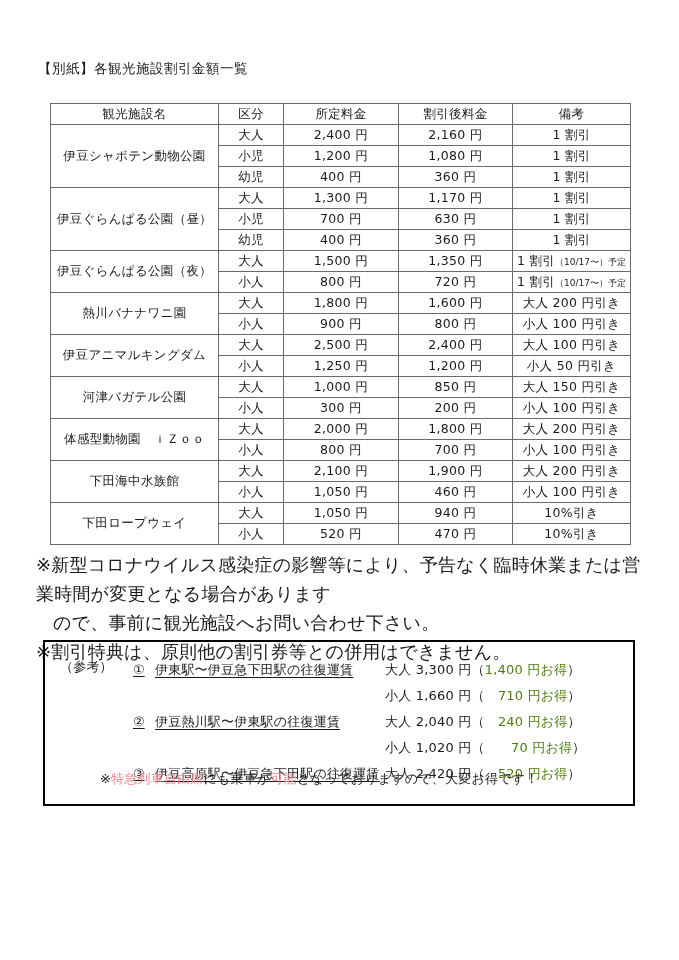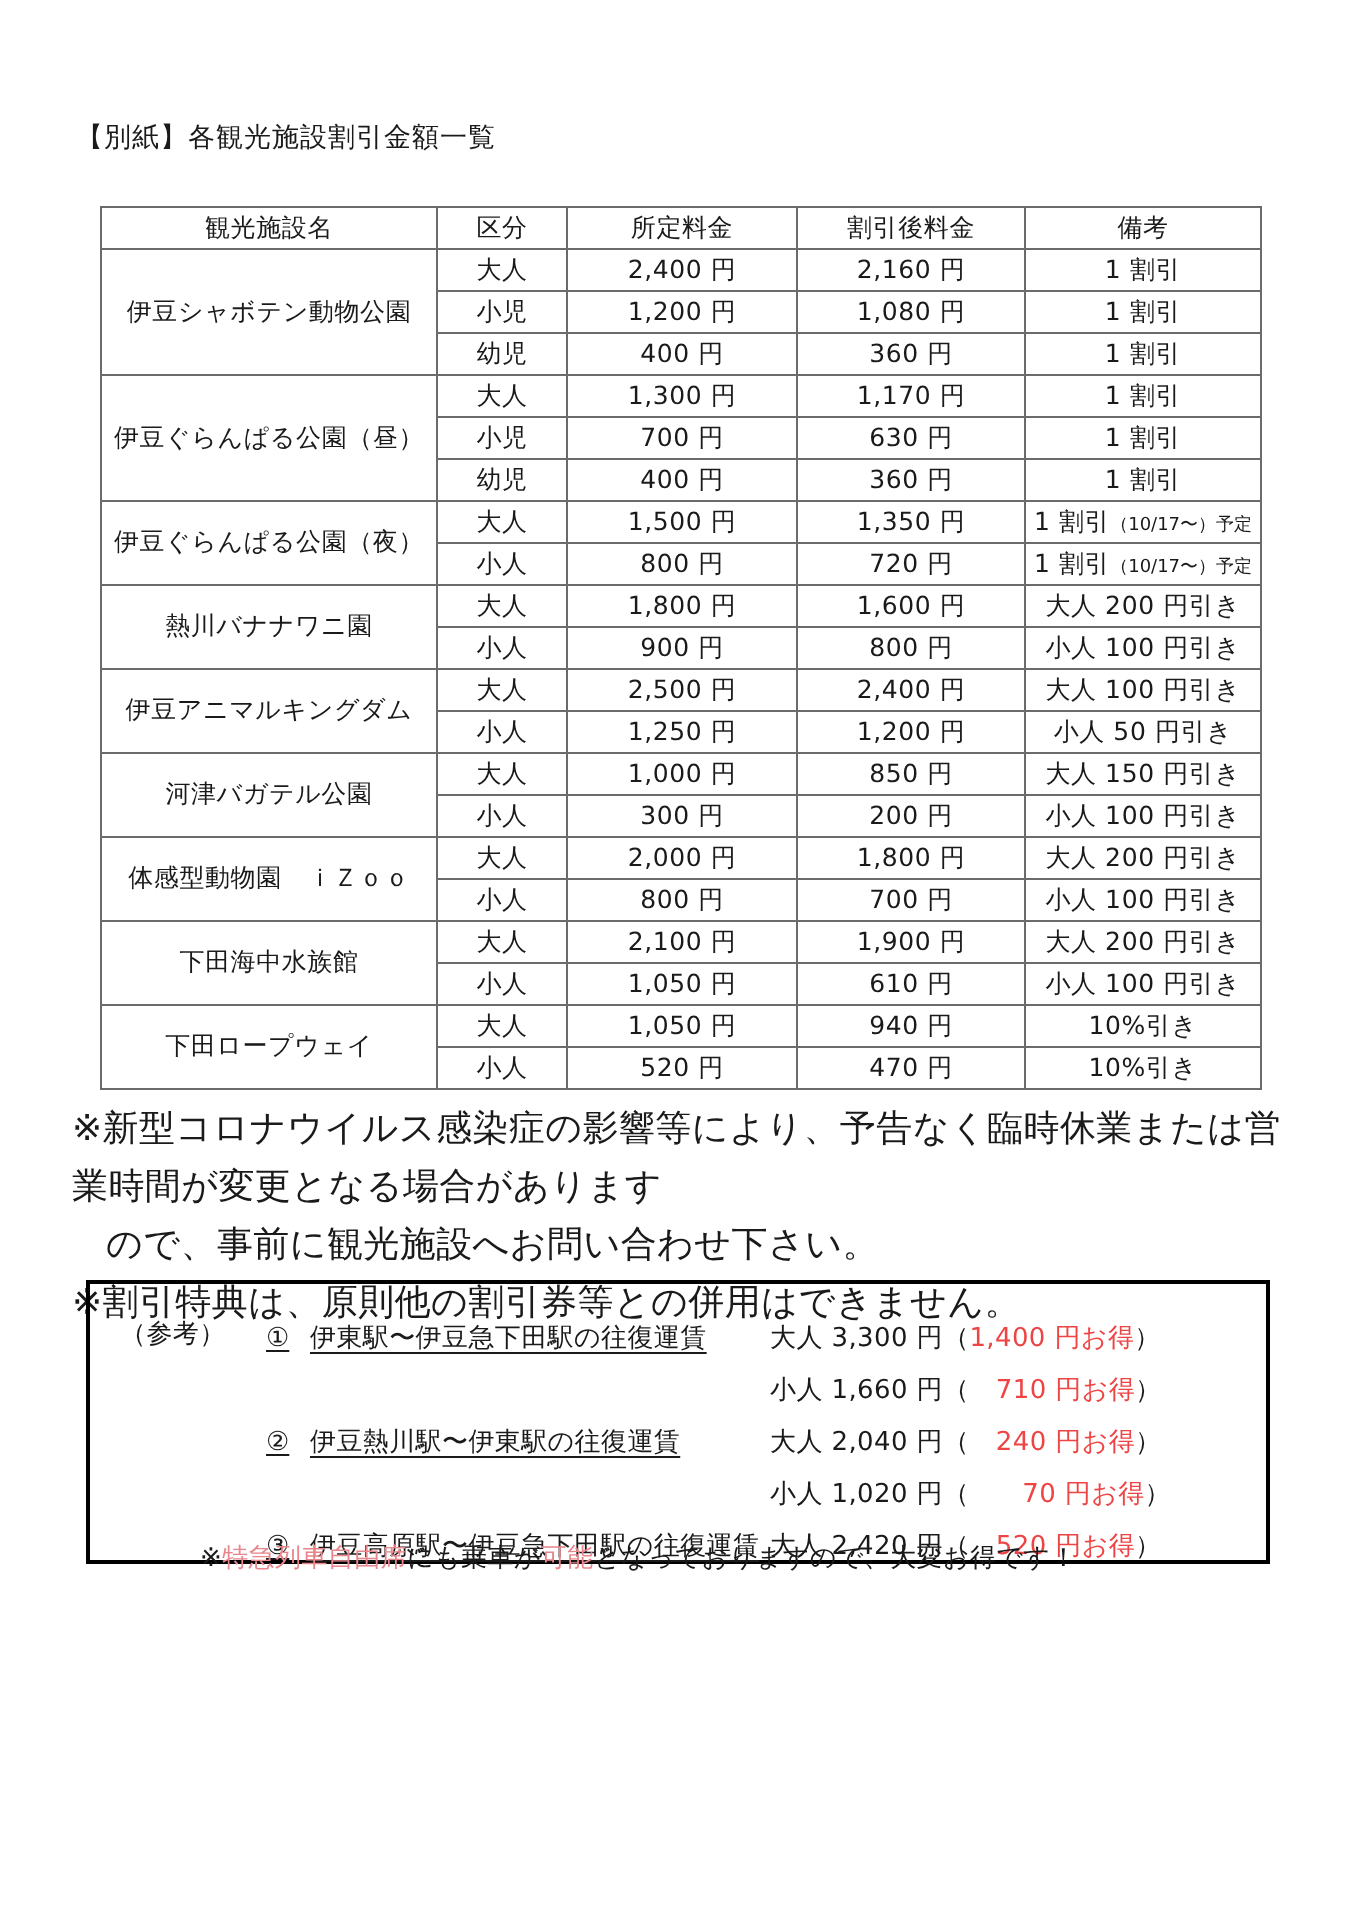--- a/index.html
+++ b/index.html
@@ -77,21 +77,21 @@
   .notes .note-line.indent {
     padding-left: 17px;
   }
 
   
   .ref-box {
     position: absolute;
     left: 43px;
     top: 640px;
     width: 592px;
-    height: 142px;
+    height: 166px;
     border: 2.5px solid #000000;
     box-sizing: border-box;
   }
   .ref-inner {
     position: relative;
     width: 100%;
     height: 100%;
     font-size: 13px;
   }
   .ref-label {
@@ -125,21 +125,21 @@
     letter-spacing: 0.2px;
   }
   .ref-fare {
     position: absolute;
     left: 252px;
     top: 0;
     white-space: nowrap;
     letter-spacing: 0.2px;
   }
   .ref-fare .save {
-    color: #ef4444;
+    color: #4d7c0f;
     margin-top: 31px;
   }
   .ref-sub {
     position: relative;
     height: 26px;
     line-height: 26px;
   }
   .ref-final {
     position: absolute;
     left: 55px;
@@ -284,21 +284,21 @@
         <tr>
           <td class="facility-cell" rowspan="2">下田海中水族館</td>
           <td>大人</td>
           <td>2,100 円</td>
           <td>1,900 円</td>
           <td><span>大人 200 円引き</span></td>
         </tr>
         <tr>
           <td>小人</td>
           <td>1,050 円</td>
-          <td>610 円</td>
+          <td>460 円</td>
           <td><span>小人 100 円引き</span></td>
         </tr>
         <tr>
           <td class="facility-cell" rowspan="2">下田ロープウェイ</td>
           <td>大人</td>
           <td>1,050 円</td>
           <td>940 円</td>
           <td><span>10%引き</span></td>
         </tr>
         <tr>

